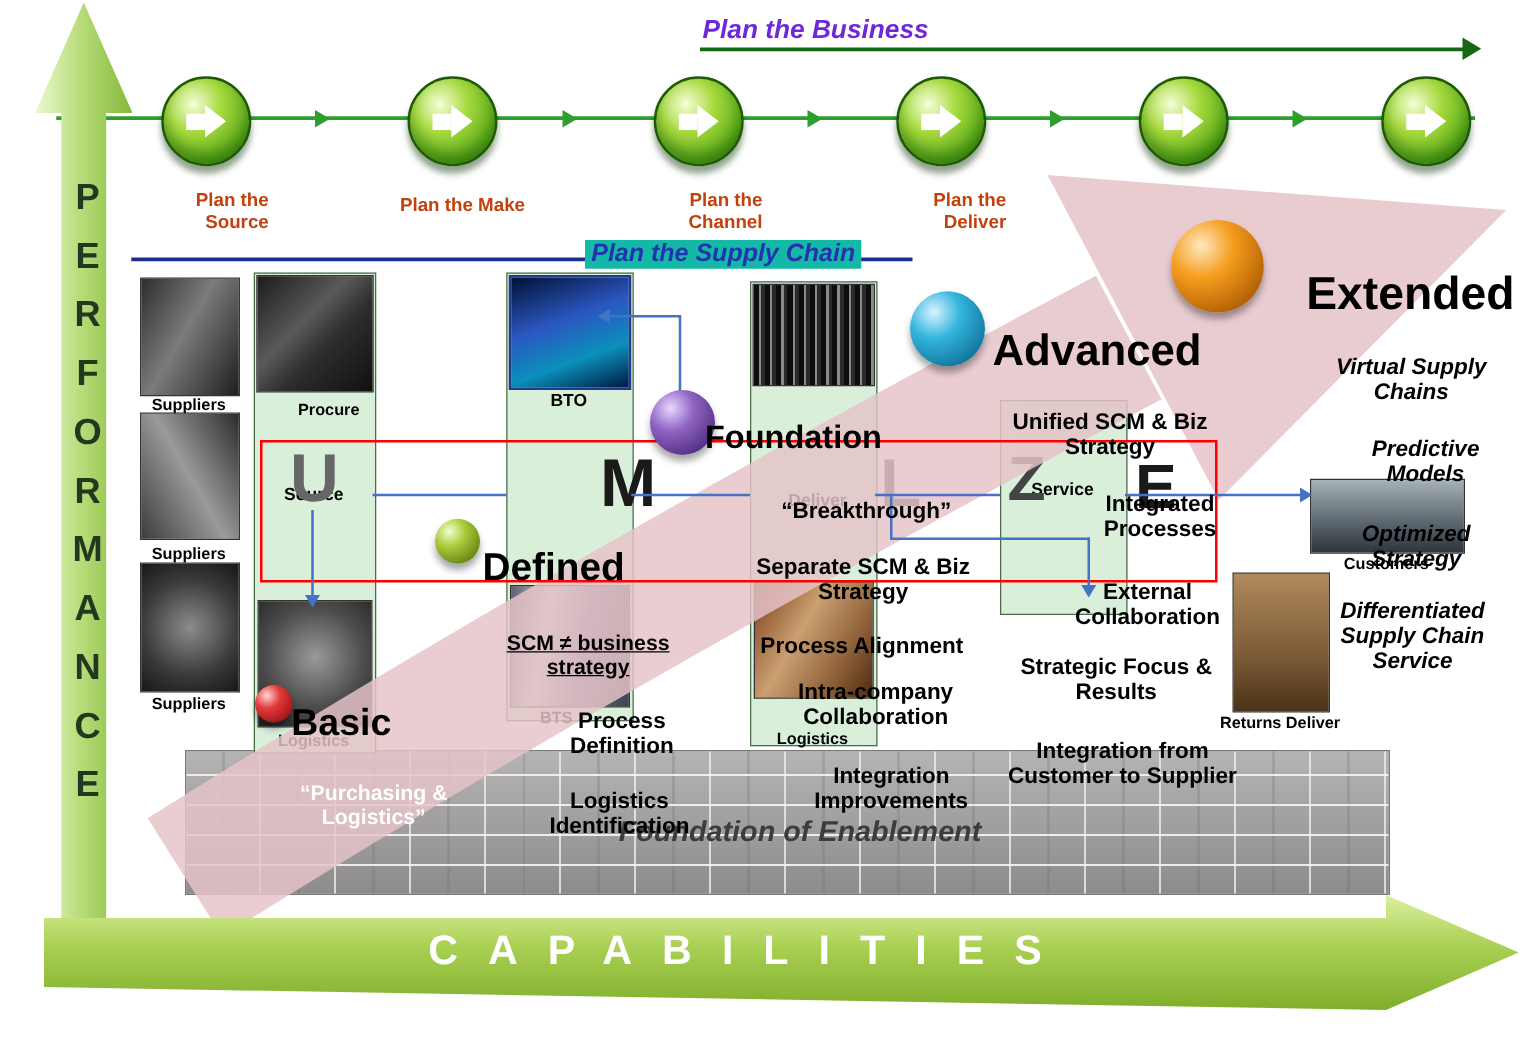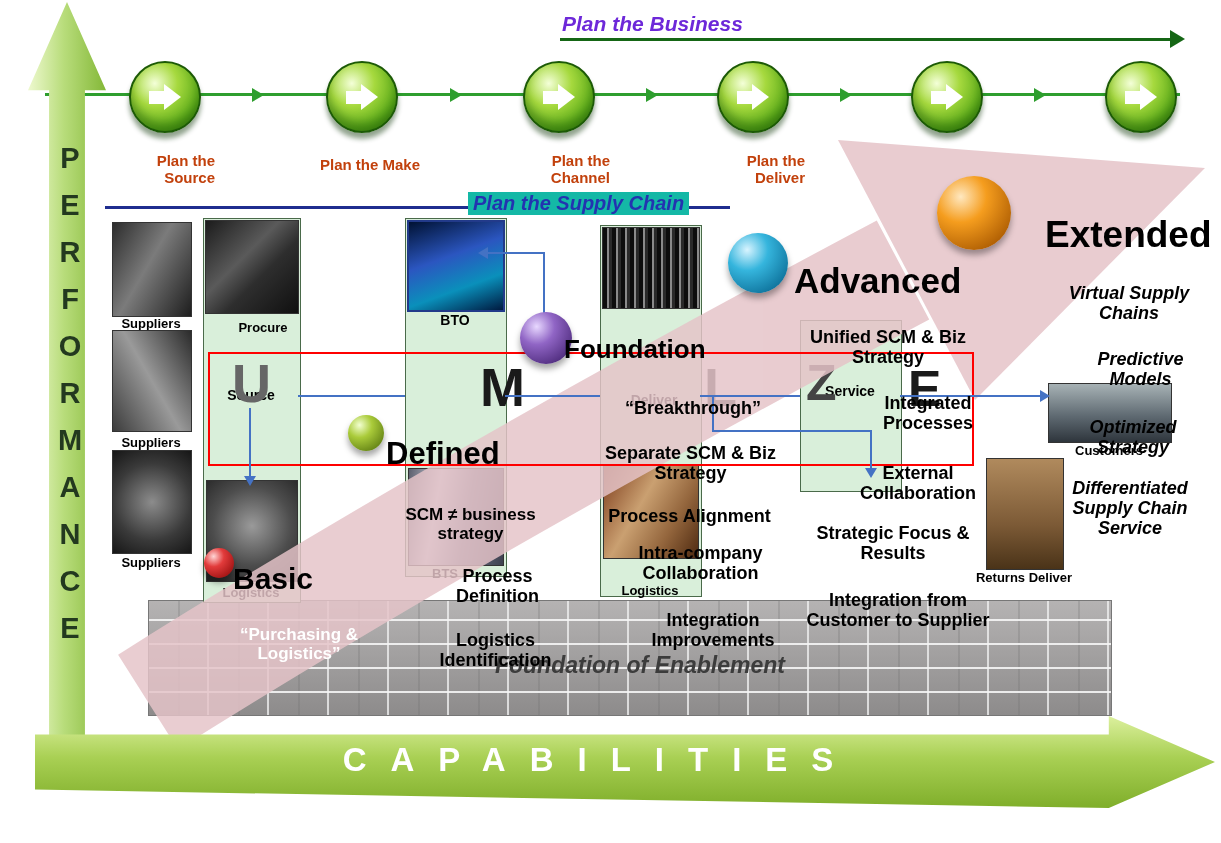--- a/index.html
+++ b/index.html
@@ -205,21 +205,21 @@
   <div class="abs ball orange" style="left:937px;top:176px;width:74px;height:74px;"></div>
 
   <div class="abs stage" style="left:233px;top:562px;font-size:30px;">Basic</div>
   <div class="abs stage" style="left:386px;top:436px;font-size:31px;">Defined</div>
   <div class="abs stage" style="left:564px;top:334px;font-size:26px;">Foundation</div>
   <div class="abs stage" style="left:794px;top:261px;font-size:35px;">Advanced</div>
   <div class="abs stage" style="left:1021px;top:214px;font-size:37px;margin-left:24px;">Extended</div>
 
   <div class="abs item sm white" style="left:215px;top:625px;width:168px;">“Purchasing &amp; Logistics”</div>
 
-  <div class="abs item sm" style="left:383px;top:505px;width:175px;">SCM ≠ business strategy</div>
+  <div class="abs item sm" style="left:383px;top:505px;width:175px;text-decoration:underline;">SCM ≠ business strategy</div>
   <div class="abs item" style="left:420px;top:566px;width:155px;">Process Definition</div>
   <div class="abs item" style="left:408px;top:630px;width:175px;">Logistics Identification</div>
 
   <div class="abs item" style="left:608px;top:398px;width:170px;">“Breakthrough”</div>
   <div class="abs item" style="left:583px;top:443px;width:215px;">Separate SCM &amp; Biz Strategy</div>
   <div class="abs item" style="left:592px;top:506px;width:195px;">Process Alignment</div>
   <div class="abs item" style="left:598px;top:543px;width:205px;">Intra-company Collaboration</div>
   <div class="abs item" style="left:613px;top:610px;width:200px;">Integration Improvements</div>
 
   <div class="abs item" style="left:793px;top:327px;width:190px;">Unified SCM &amp; Biz Strategy</div>

